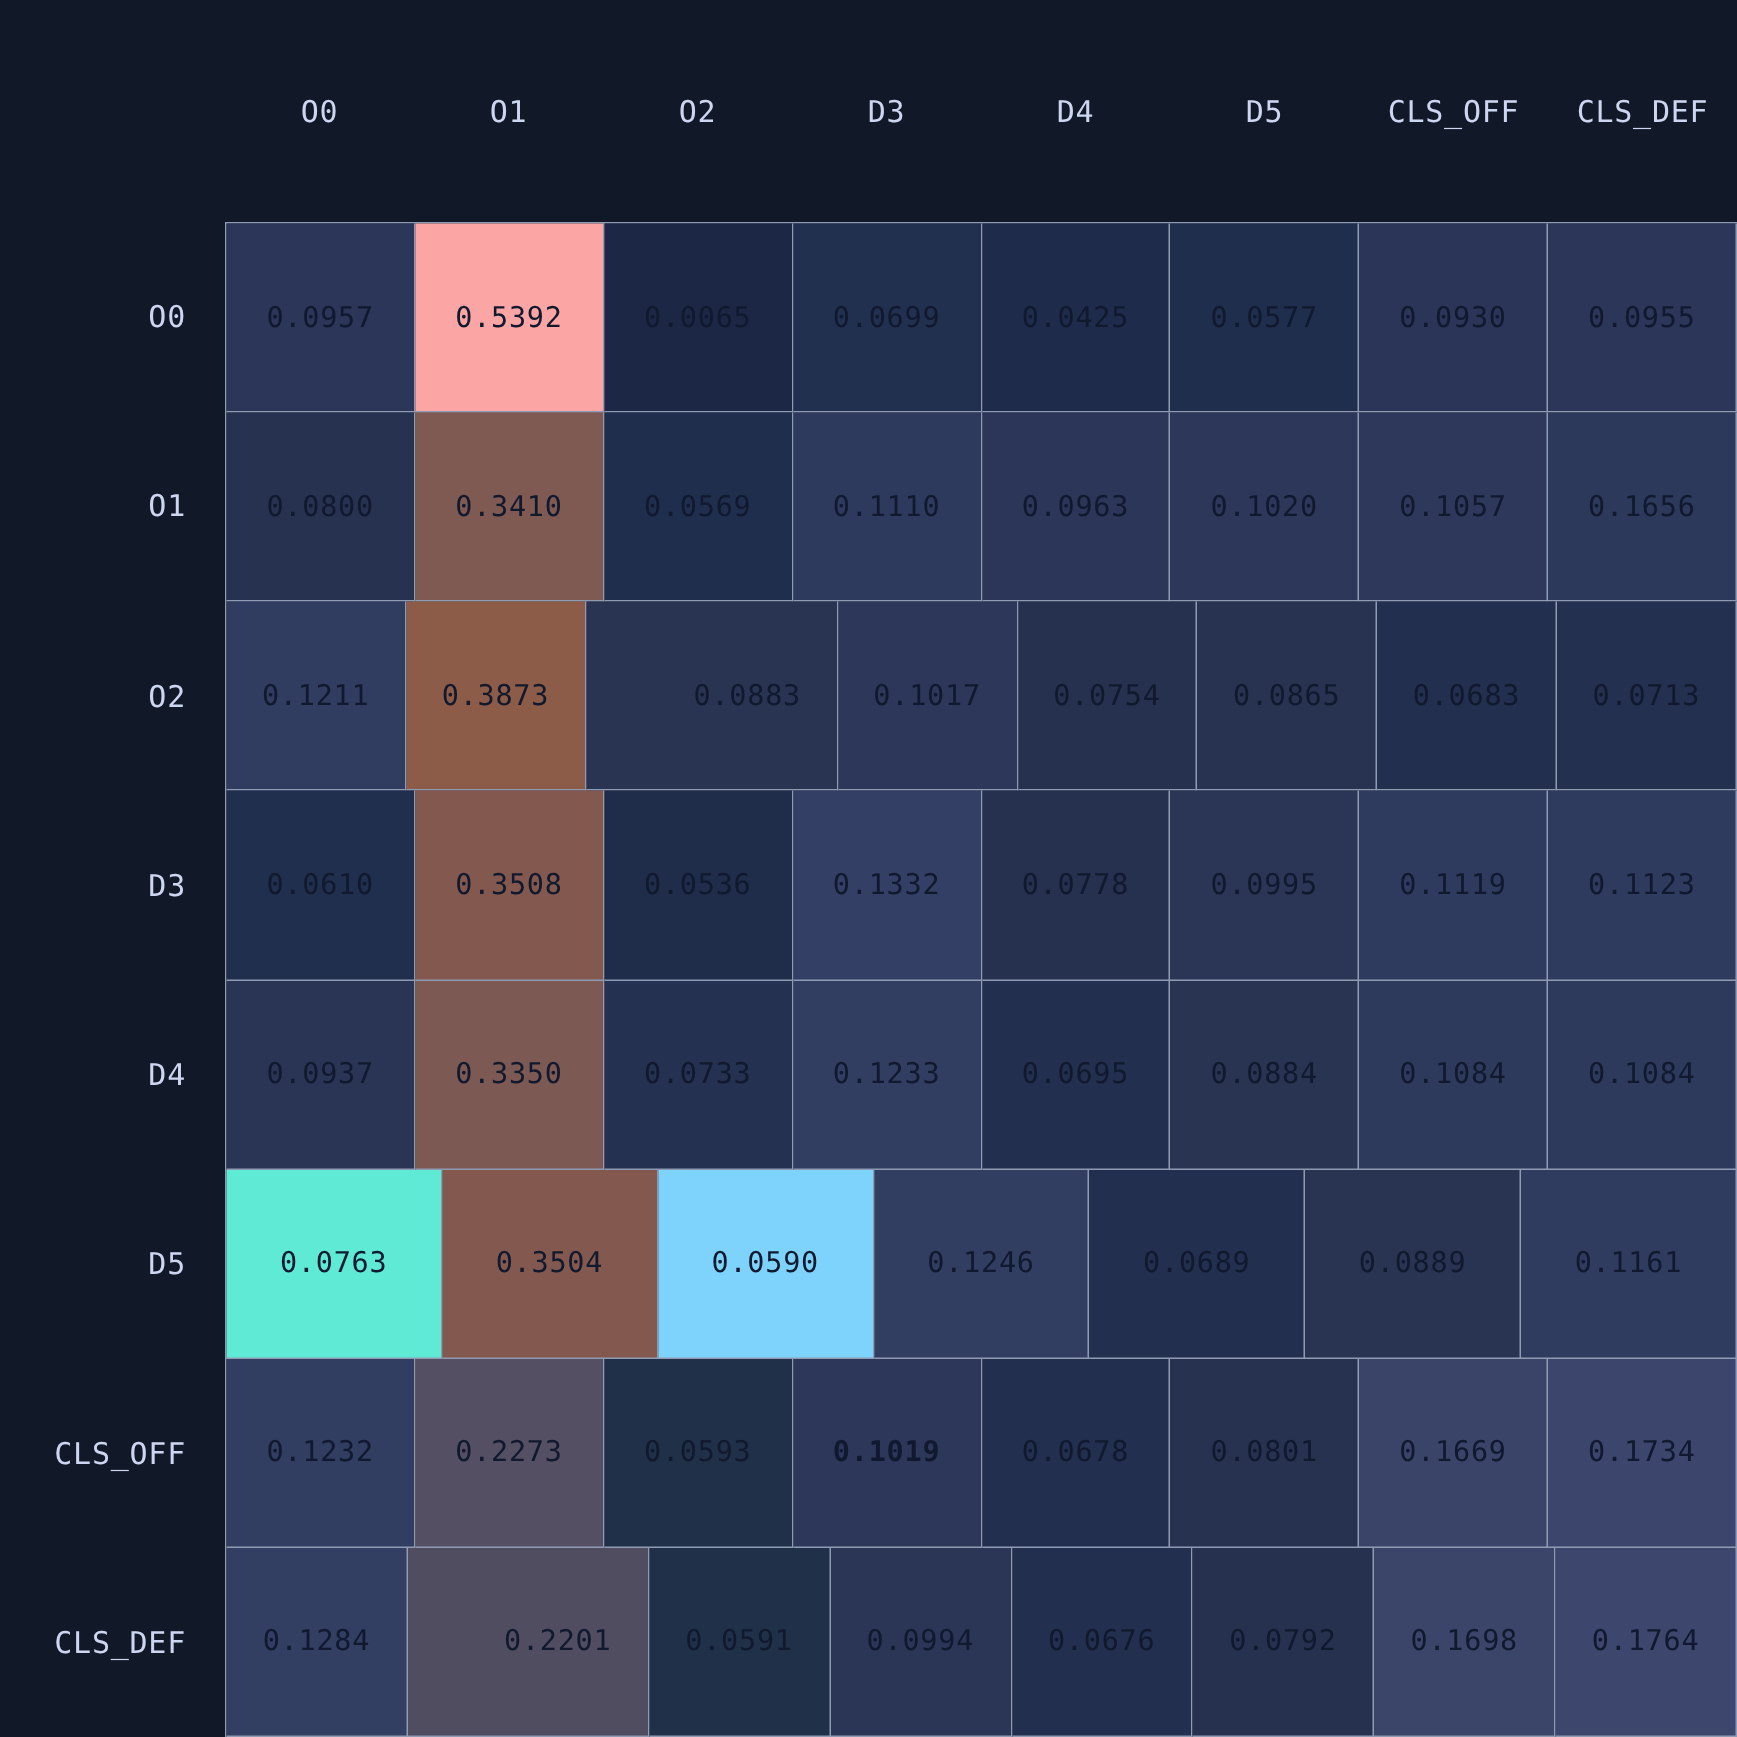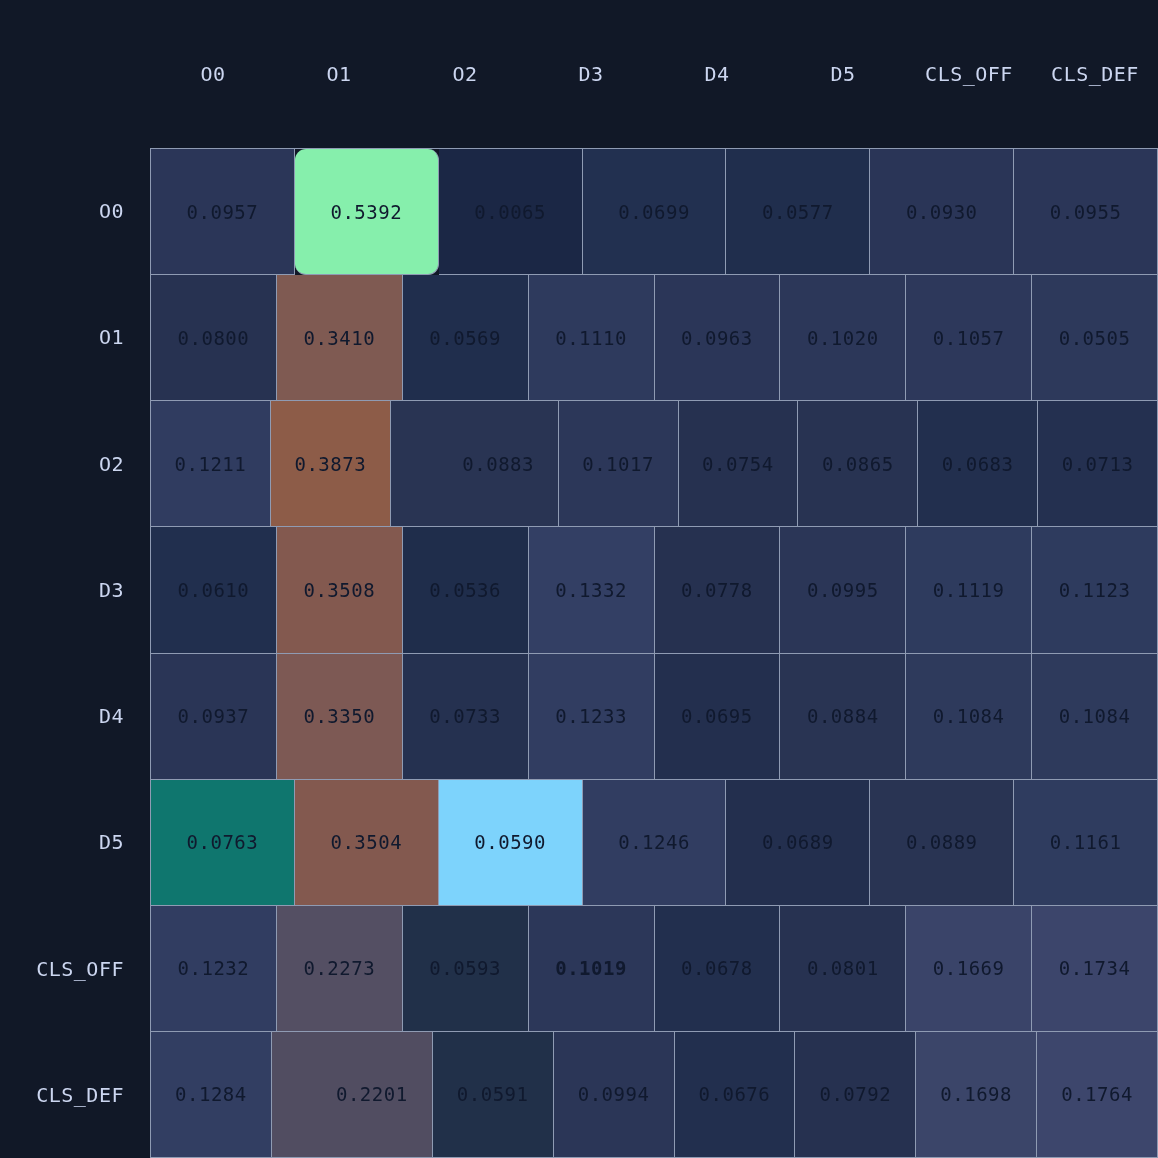--- a/index.html
+++ b/index.html
@@ -118,36 +118,37 @@
         <div class="row-header">O2</div>
         <div class="row-header">D3</div>
         <div class="row-header">D4</div>
         <div class="row-header">D5</div>
         <div class="row-header">CLS_OFF</div>
         <div class="row-header">CLS_DEF</div>
       </div>
     <div id="heatmap-grid">
         <div class="heatmap-row">
           <div class="heatmap-cell" style="background-color: rgb(43, 54, 88);">0.0957</div>
-          <div class="heatmap-cell" style="background-color: #86efac; border-radius: 11px;">0.5392</div>
+          <div class="heatmap-cell" style="background-color: #fca5a5;">0.5392</div>
           <div class="heatmap-cell" style="background-color: rgb(27, 39, 69);">0.0065</div>
           <div class="heatmap-cell" style="background-color: rgb(34, 48, 80);">0.0699</div>
+          <div class="heatmap-cell" style="background-color: rgb(30, 43, 74);">0.0425</div>
           <div class="heatmap-cell" style="background-color: rgb(32, 46, 77);">0.0577</div>
           <div class="heatmap-cell" style="background-color: rgb(42, 53, 87);">0.0930</div>
           <div class="heatmap-cell" style="background-color: rgb(43, 54, 88);">0.0955</div>
         </div>
         <div class="heatmap-row">
           <div class="heatmap-cell" style="background-color: rgb(39, 50, 81);">0.0800</div>
           <div class="heatmap-cell" style="background-color: rgb(127, 90, 82);">0.3410</div>
           <div class="heatmap-cell" style="background-color: rgb(32, 46, 77);">0.0569</div>
           <div class="heatmap-cell" style="background-color: rgb(46, 58, 93);">0.1110</div>
           <div class="heatmap-cell" style="background-color: rgb(43, 54, 88);">0.0963</div>
           <div class="heatmap-cell" style="background-color: rgb(44, 55, 89);">0.1020</div>
           <div class="heatmap-cell" style="background-color: rgb(45, 56, 91);">0.1057</div>
-          <div class="heatmap-cell" style="background-color: rgb(45, 57, 91);">0.0505</div>
+          <div class="heatmap-cell" style="background-color: rgb(45, 57, 91);">0.1656</div>
         </div>
         <div class="heatmap-row">
           <div class="heatmap-cell" style="background-color: rgb(48, 60, 96);">0.1211</div>
           <div class="heatmap-cell" style="background-color: rgb(141, 92, 72);">0.3873</div>
           <div class="heatmap-cell" style="background-color: rgb(41, 52, 83); padding-left: 48px;">0.0883</div>
           <div class="heatmap-cell" style="background-color: rgb(44, 55, 89);">0.1017</div>
           <div class="heatmap-cell" style="background-color: rgb(38, 49, 80);">0.0754</div>
           <div class="heatmap-cell" style="background-color: rgb(40, 51, 82);">0.0865</div>
           <div class="heatmap-cell" style="background-color: rgb(34, 47, 78);">0.0683</div>
           <div class="heatmap-cell" style="background-color: rgb(36, 48, 80);">0.0713</div>
@@ -166,21 +167,21 @@
           <div class="heatmap-cell" style="background-color: rgb(42, 53, 86);">0.0937</div>
           <div class="heatmap-cell" style="background-color: rgb(125, 89, 84);">0.3350</div>
           <div class="heatmap-cell" style="background-color: rgb(37, 49, 80);">0.0733</div>
           <div class="heatmap-cell" style="background-color: rgb(49, 61, 97);">0.1233</div>
           <div class="heatmap-cell" style="background-color: rgb(35, 47, 78);">0.0695</div>
           <div class="heatmap-cell" style="background-color: rgb(41, 52, 83);">0.0884</div>
           <div class="heatmap-cell" style="background-color: rgb(46, 58, 92);">0.1084</div>
           <div class="heatmap-cell" style="background-color: rgb(46, 58, 92);">0.1084</div>
         </div>
         <div class="heatmap-row">
-          <div class="heatmap-cell" style="background-color: #0f766e;">0.0763</div>
+          <div class="heatmap-cell" style="background-color: #5eead4;">0.0763</div>
           <div class="heatmap-cell" style="background-color: rgb(131, 89, 79);">0.3504</div>
           <div class="heatmap-cell" style="background-color: #7dd3fc;">0.0590</div>
           <div class="heatmap-cell" style="background-color: rgb(49, 61, 97);">0.1246</div>
           <div class="heatmap-cell" style="background-color: rgb(35, 47, 78);">0.0689</div>
           <div class="heatmap-cell" style="background-color: rgb(41, 52, 83);">0.0889</div>
           <div class="heatmap-cell" style="background-color: rgb(47, 60, 95);">0.1161</div>
         </div>
         <div class="heatmap-row">
           <div class="heatmap-cell" style="background-color: rgb(49, 61, 97);">0.1232</div>
           <div class="heatmap-cell" style="background-color: rgb(84, 79, 99);">0.2273</div>

